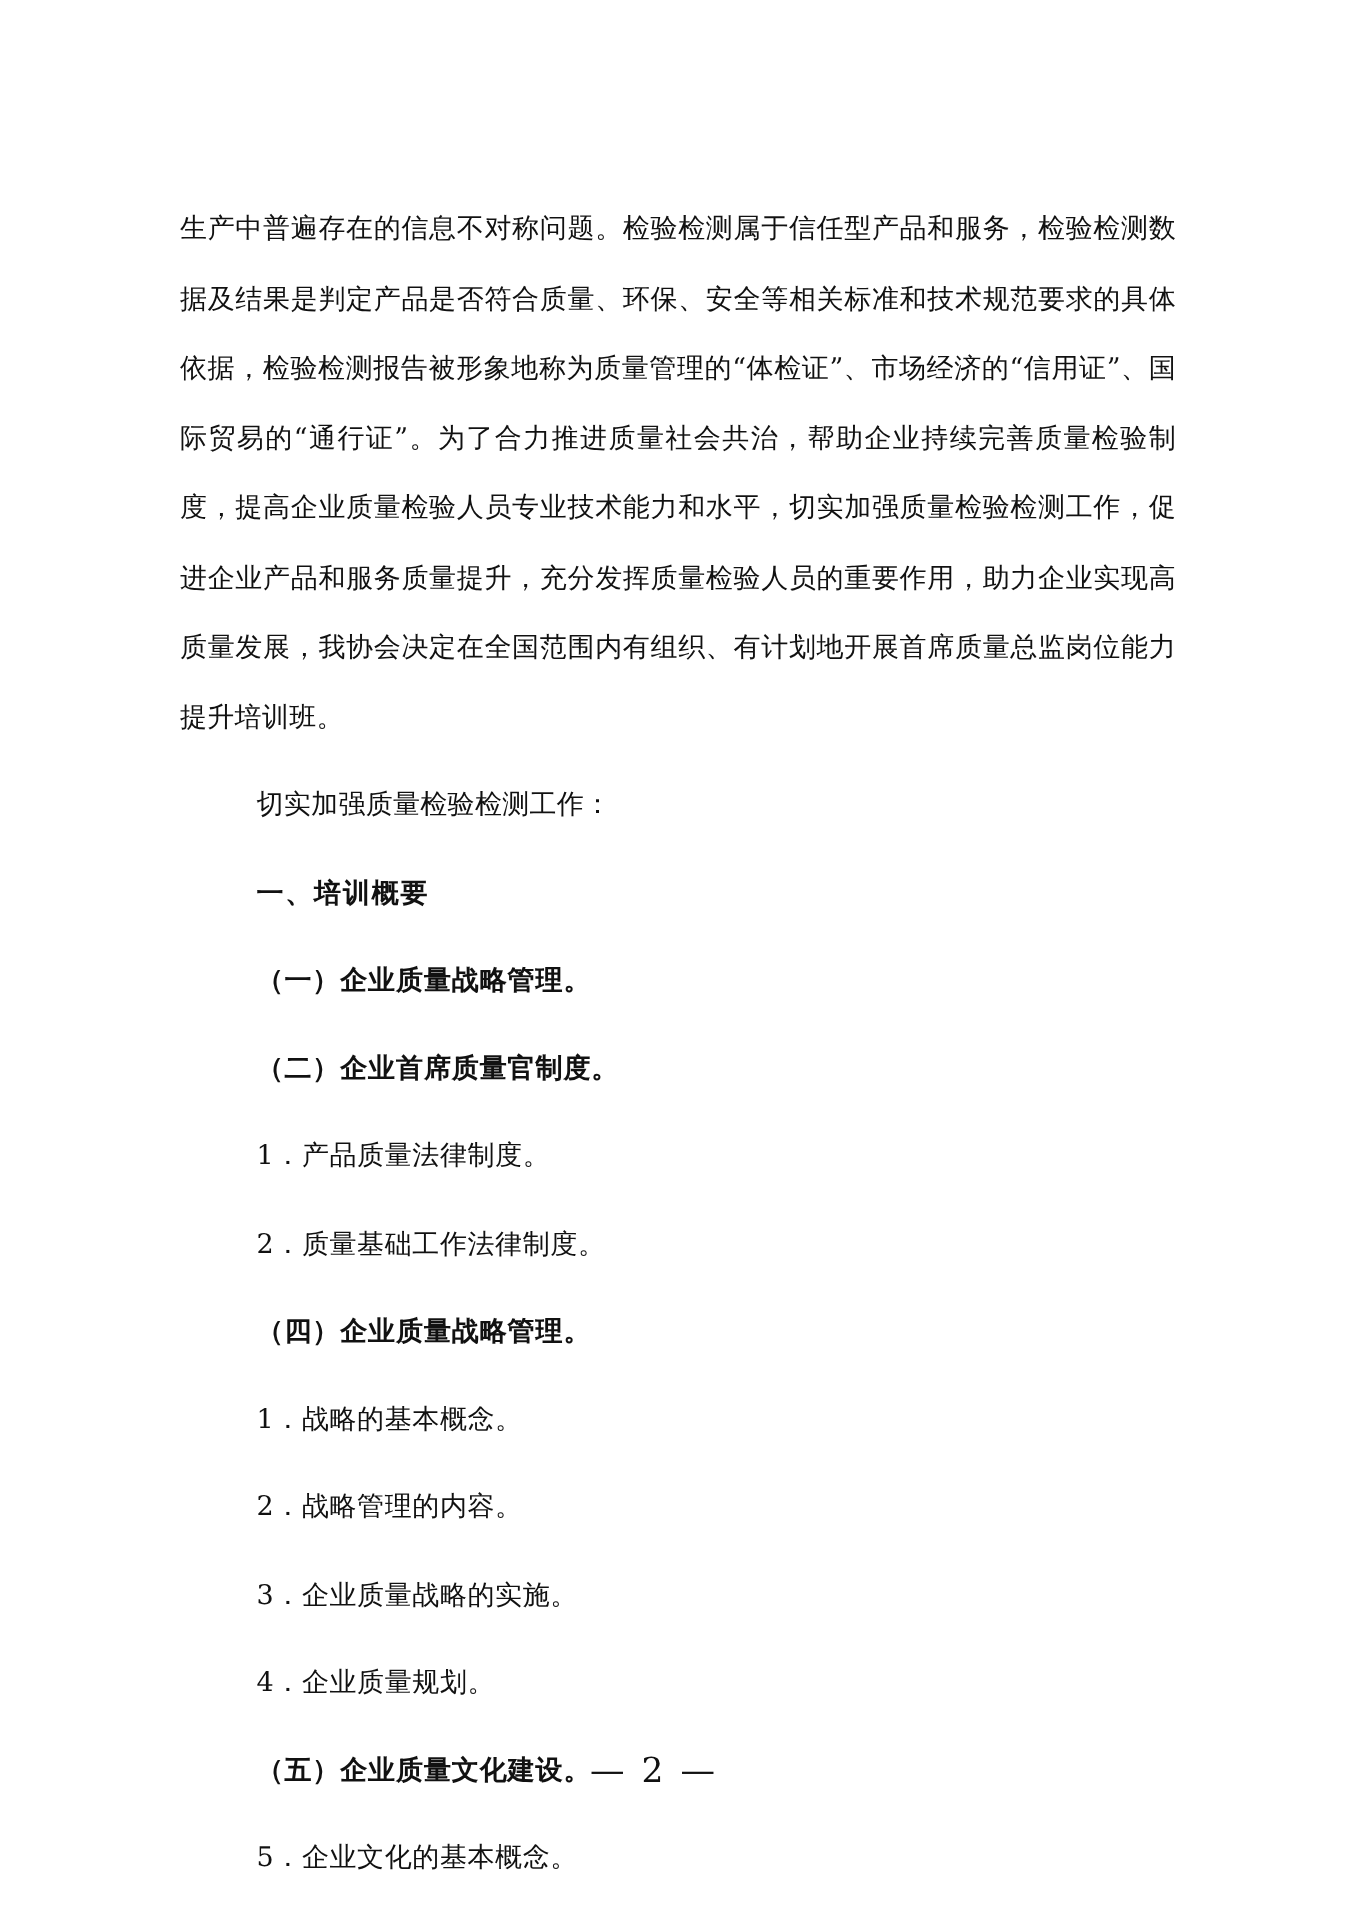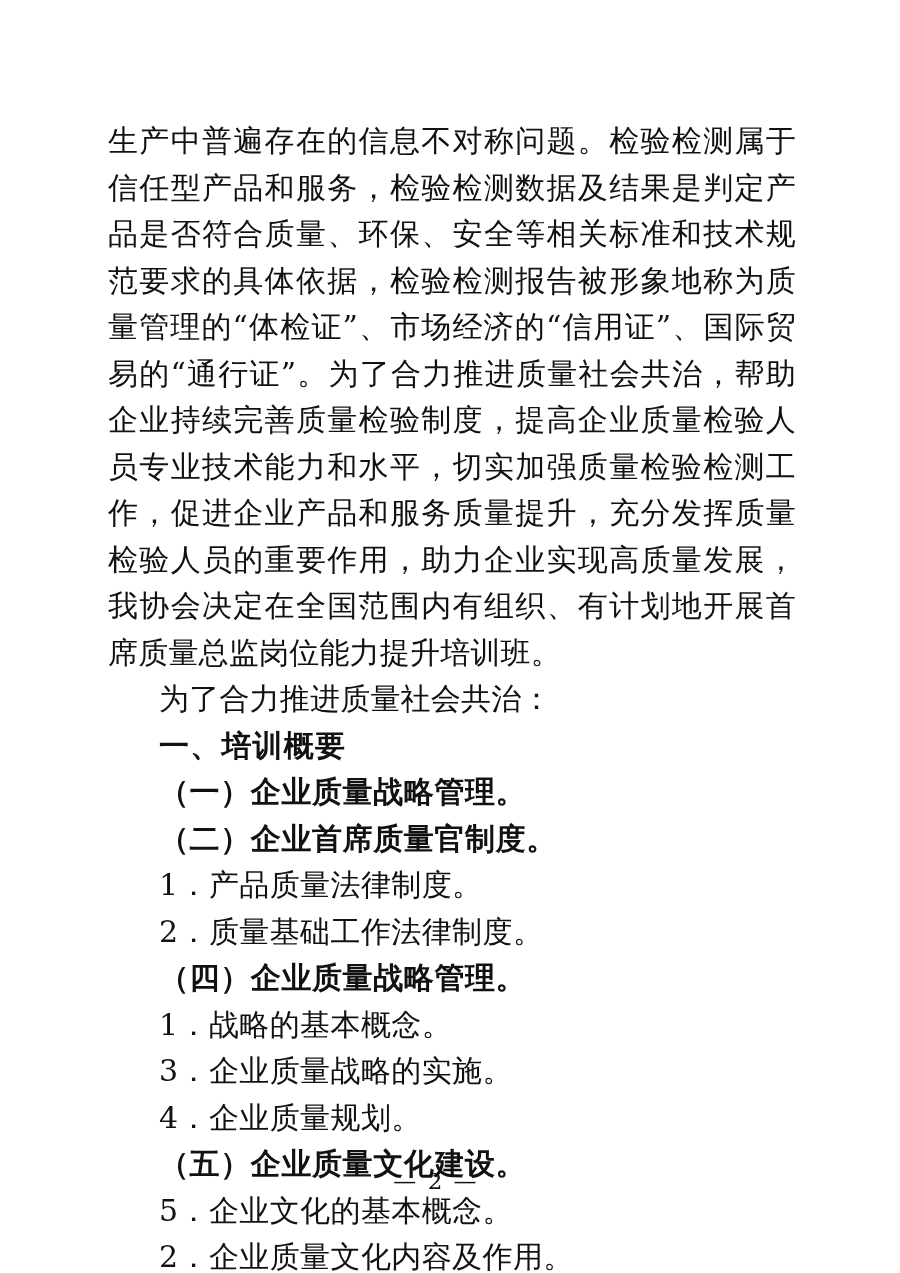--- a/index.html
+++ b/index.html
@@ -21,22 +21,22 @@
     left: 0;
     width: 900px;
     height: 1273px;
     box-sizing: border-box;
     padding: 118px 104px 0 108px;
   }
   .doc-body {
     width: 688px;
   }
   p {
-    margin: 0;
-    font-size: 30px;
+    margin: 12px;
+    font-size: 18px;
     line-height: 46.5px;
     letter-spacing: 0.2px;
     text-align: justify;
     text-justify: inter-character;
     color: #111111;
   }
   p.para {
     text-indent: 0;
   }
   p.indent2 {
@@ -72,28 +72,29 @@
     display: inline-block;
     margin-left: -28px;
   }
 </style>
 </head>
 <body>
 
 <div class="page">
   <div class="doc-body">
     <p class="para">生产中普遍存在的信息不对称问题。检验检测属于信任型产品和服务，检验检测数据及结果是判定产品是否符合质量、环保、安全等相关标准和技术规范要求的具体依据，检验检测报告被形象地称为质量管理的“体检证”、市场经济的“信用证”、国际贸易的“通行证”。为了合力推进质量社会共治，帮助企业持续完善质量检验制度，提高企业质量检验人员专业技术能力和水平，切实加强质量检验检测工作，促进企业产品和服务质量提升，充分发挥质量检验人员的重要作用，助力企业实现高质量发展，我协会决定在全国范围内有组织、有计划地开展首席质量总监岗位能力提升培训班。</p>
-    <p class="indent2">为了合力推进质量社会共治：</p>
+    <p class="indent2">切实加强质量检验检测工作：</p>
     <p class="heading">一、培训概要</p>
     <p class="subheading">（一）企业质量战略管理。</p>
     <p class="subheading">（二）企业首席质量官制度。</p>
     <p class="listitem">1．产品质量法律制度。</p>
     <p class="listitem">2．质量基础工作法律制度。</p>
     <p class="subheading">（四）企业质量战略管理。</p>
     <p class="listitem">1．战略的基本概念。</p>
+    <p class="listitem">2．战略管理的内容。</p>
     <p class="listitem">3．企业质量战略的实施。</p>
     <p class="listitem">4．企业质量规划。</p>
     <p class="subheading">（五）企业质量文化建设。</p>
     <p class="listitem">5．企业文化的基本概念。</p>
     <p class="listitem">2．企业质量文化内容及作用。</p>
   </div>
   <div class="page-number">
     <span class="pn-inner">— 2 —</span>
   </div>
 </div>

